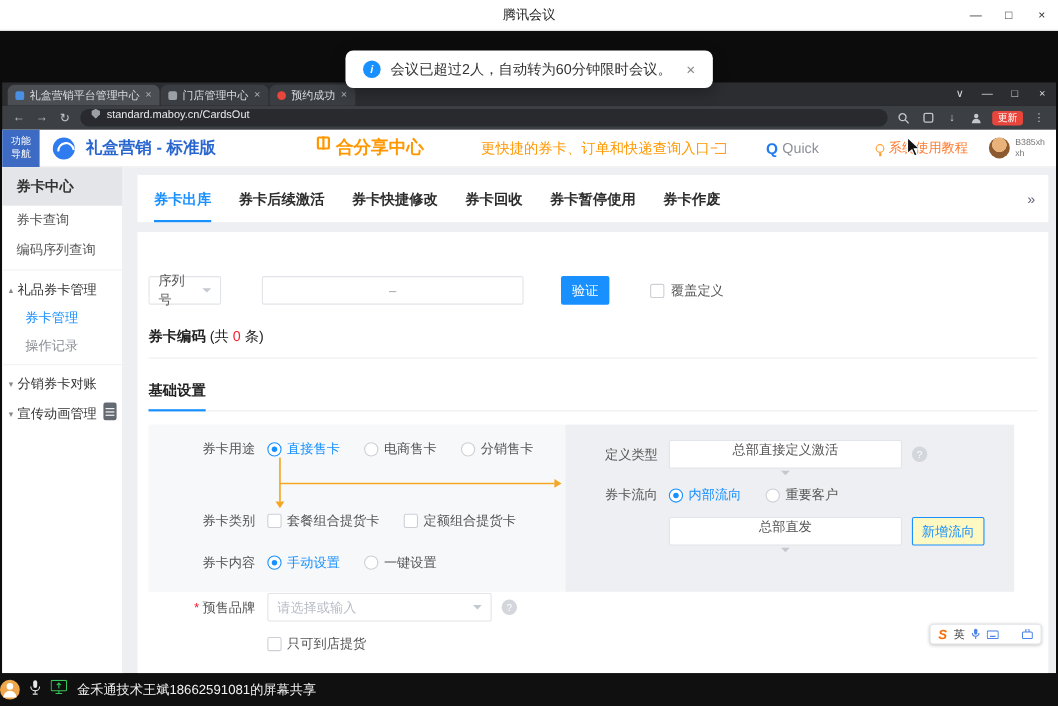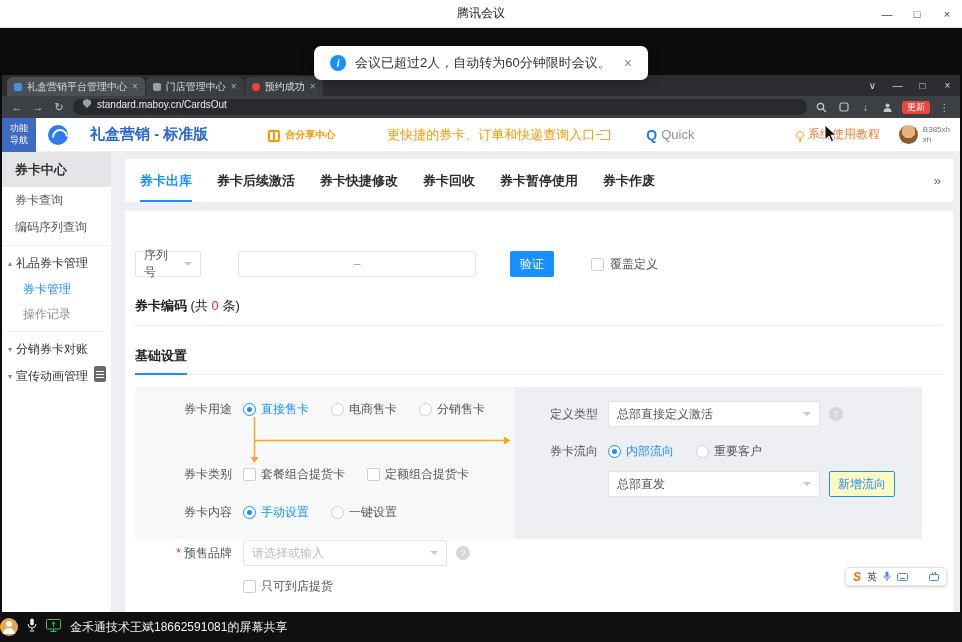--- a/index.html
+++ b/index.html
@@ -37,26 +37,26 @@
   .bar-ic { width:15px; height:15px; display:flex; align-items:center; justify-content:center; color:#c3c7cc; font-size:10px; }
   .bar-ic svg { display:block; }
   .update-btn { background:#e8453c; color:#fff; font-size:9px; padding:2px 5px; border-radius:3px; line-height:1; }
 
   
   .page { flex:1; background:#edeff2; position:relative; display:flex; flex-direction:column; min-height:0; }
 
   .page-header { height:34px; background:#fff; display:flex; align-items:center; position:relative; flex:none; border-bottom:1px solid #f0f0f0; }
   .func-nav { width:34px; height:34px; background:#3d6ac2; color:#fff; font-size:9px; line-height:1.3;
               display:flex; flex-direction:column; align-items:center; justify-content:center; flex:none; }
-  .brand { display:flex; align-items:center; margin-left:12px; gap:22px; }
+  .brand { display:flex; align-items:center; margin-left:12px; gap:10px; }
   .brand-logo { width:20px; height:20px; border-radius:50%; background:#2f7bf0; position:relative; flex:none; }
   .brand-logo::after { content:''; position:absolute; left:4px; top:4px; width:12px; height:12px; border-radius:50%;
                        border:2.5px solid #fff; border-bottom-color:transparent; border-right-color:transparent; transform:rotate(40deg); }
   .brand-name { color:#2a66cf; font-weight:bold; font-size:15px; }
-  .share-center { display:flex; align-items:flex-end; gap:5px; margin-left:60px; color:#ff9800; font-weight:bold; font-size:10px; }
+  .share-center { display:flex; align-items:flex-start; gap:5px; margin-left:92px; color:#ff9800; font-weight:bold; font-size:16px; }
   .gift-ic { width:12px; height:12px; border:2px solid #ff9800; border-radius:2px; position:relative; flex:none; }
   .gift-ic::before { content:''; position:absolute; left:50%; top:-2px; bottom:-2px; width:2px; background:#ff9800; transform:translateX(-50%); }
   .entry { margin-left:52px; color:#ff9800; font-size:13px; display:flex; align-items:center; gap:5px; }
   .door-ic { width:10px; height:10px; border:1.5px solid #ffa02e; border-left:none; position:relative; flex:none; }
   .door-ic::after { content:''; position:absolute; left:-4px; top:3px; width:6px; height:1.5px; background:#ffa02e; }
   .quick { margin-left:36px; display:flex; align-items:center; gap:4px; }
   .quick-q { color:#1f7bf0; font-weight:bold; font-size:14px; }
   .quick-label { color:#8b9099; font-size:13px; }
   .tutorial { position:absolute; right:80px; display:flex; align-items:center; gap:4px; color:#ff7a2e; font-size:12px; }
   .bulb-ic { width:8px; height:8px; border:1.5px solid #ffa02e; border-radius:50%; position:relative; flex:none; }
@@ -115,21 +115,21 @@
   .flabel-r { width:60px; text-align:right; margin-right:10px; flex:none; color:#555; }
   .opt { display:flex; align-items:center; gap:5px; margin-right:22px; }
   .opt-label { color:#555; }
   .opt.on .opt-label { color:#1890ff; }
   .radio { width:13px; height:13px; border:1px solid #ccd0d6; border-radius:50%; background:#fff; position:relative; flex:none; }
   .radio.on { border-color:#1890ff; }
   .radio.on::after { content:''; position:absolute; left:3px; top:3px; width:5px; height:5px; border-radius:50%; background:#1890ff; }
   .help { width:14px; height:14px; border-radius:50%; background:#d3d6db; color:#fff; font-size:9px; display:flex;
           align-items:center; justify-content:center; margin-left:9px; flex:none; }
   .req { color:#f5222d; margin-right:3px; }
-  .sel.w212 { width:212px; } .sel.w204 { width:204px; }
+  .sel.w212 { width:212px;flex-direction:column; } .sel.w204 { width:204px; }
   .add-flow-btn { margin-left:9px; height:26px; padding:0 8px; background:#fef9c3; border:1px solid #1890ff; color:#1890ff;
                   font-size:12px; border-radius:2px; display:flex; align-items:center; }
   .row-usage { left:0; top:14px; } .row-category { left:0; top:79px; } .row-content { left:0; top:117px; }
   .row-brand { left:0; top:153px; } .row-store { left:0; top:191px; }
   .row-type { left:379px; top:14px; padding-left:24px; } .row-flow { left:379px; top:56px; padding-left:24px; }
   .row-flowsel { left:379px; top:84px; padding-left:24px; }
   .arrow-svg { position:absolute; left:0; top:0; pointer-events:none; }
 
   .footer-row { display:flex; justify-content:center; gap:14px; margin-top:8px; }
   .submit-btn { height:27px; padding:0 12px; background:#1890ff; color:#fff; border:none; border-radius:2px; font-size:12px; display:flex; align-items:center; }

